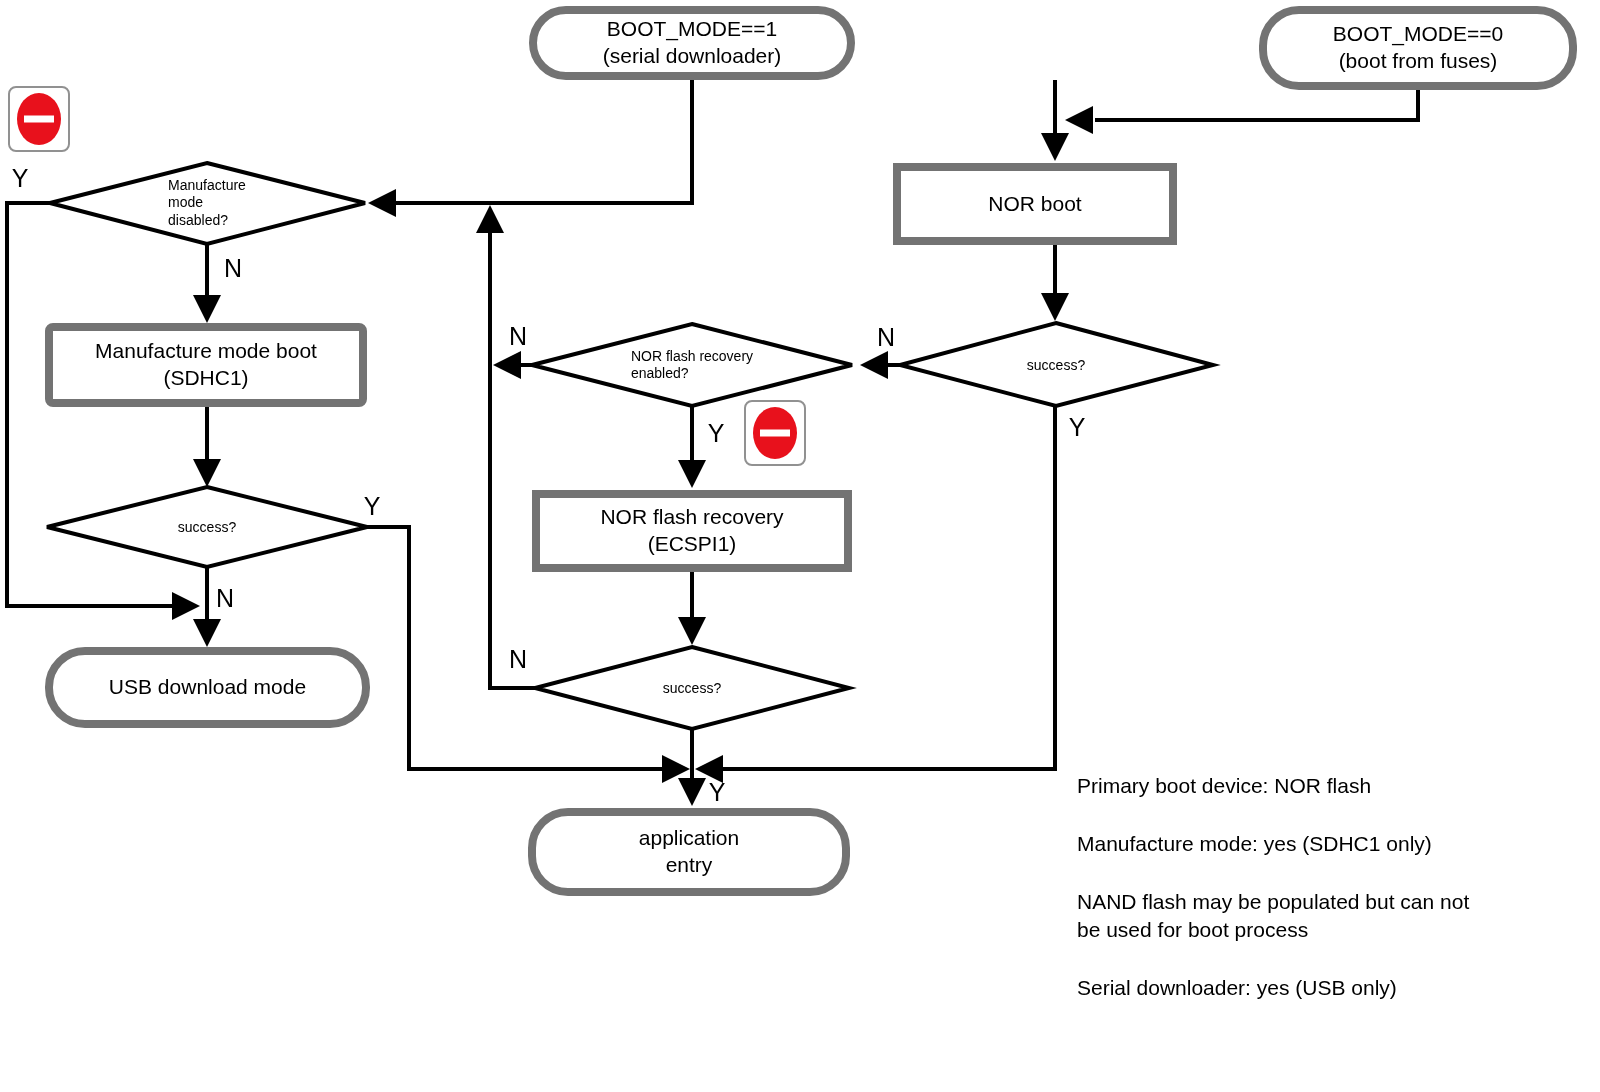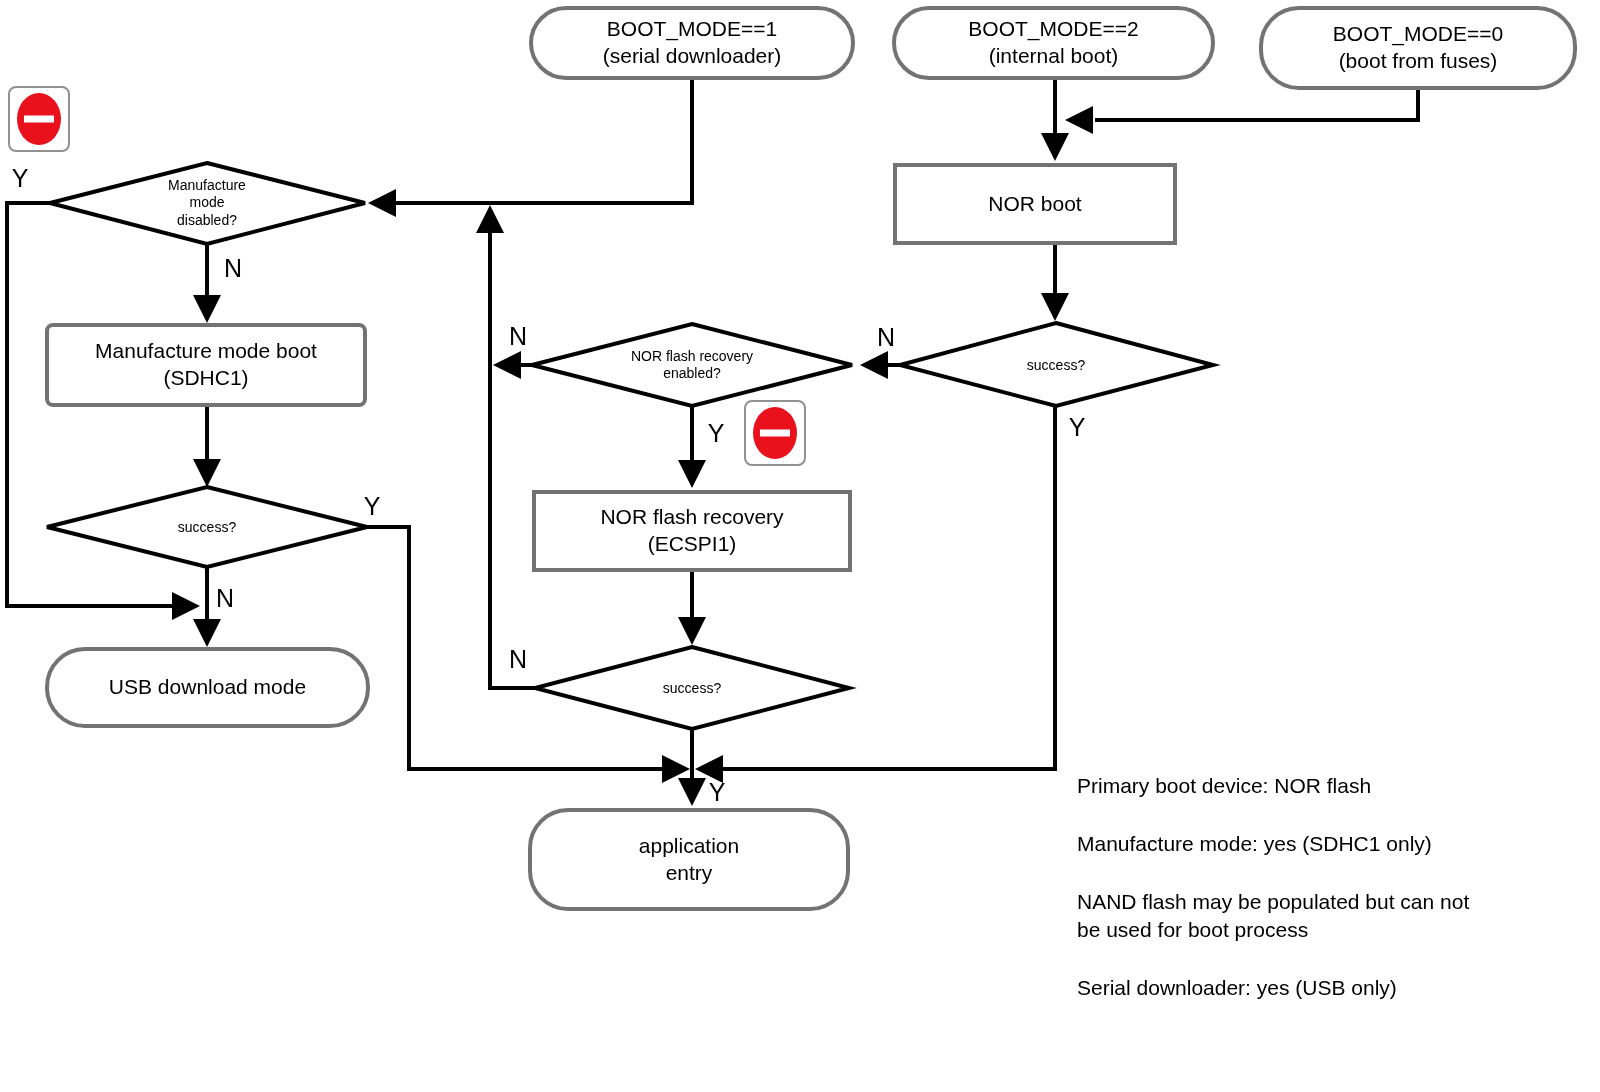--- a/index.html
+++ b/index.html
@@ -16,38 +16,38 @@
     overflow: hidden;
   }
   #connectors {
     position: absolute;
     left: 0; top: 0;
     width: 1600px; height: 1092px;
   }
   .node {
     position: absolute;
     box-sizing: border-box;
-    border: 4px solid #737373;
+    border: 8px solid #737373;
     background: #fff;
     display: flex;
     align-items: center;
     justify-content: center;
     text-align: center;
     font-size: 21px;
     line-height: 1.28;
     color: #000;
     white-space: pre-line;
   }
   .terminal { border-radius: 40px; }
   .diamond-label {
     position: absolute;
     display: flex;
     align-items: center;
     justify-content: center;
-    text-align: center;
+    text-align: left;
     color: #000;
     white-space: pre-line;
   }
   .small-label { font-size: 14px; line-height: 1.25; }
   .big-label { font-size: 14px; }
   .branch-label {
     position: absolute;
     width: 34px; height: 30px;
     display: flex;
     align-items: center;
@@ -155,37 +155,35 @@
       <polygon points="207,487 367,527 207,567 47,527"></polygon>
       <polygon points="692,324 852,365 692,406 532,365"></polygon>
       <polygon points="692,647 849,688 692,729 535,688"></polygon>
       <polygon points="1056,323 1213,365 1056,406 900,365"></polygon>
     </g>
   </svg>
 
   <div class="node terminal" style="left:529px; top:6px; width:326px; height:74px;">BOOT_MODE==1
 (serial downloader)</div>
 
-  <div class="node terminal" style="left:892px; top:6px; width:323px; height:74px;">BOOT_MODE==2
-(internal boot)</div>
 
   <div class="node terminal" style="left:1259px; top:6px; width:318px; height:84px;">BOOT_MODE==0
 (boot from fuses)</div>
 
   <div class="node" style="left:45px; top:323px; width:322px; height:84px;border-radius:8px;">Manufacture mode boot
 (SDHC1)</div>
 
   <div class="node" style="left:893px; top:163px; width:284px; height:82px;">NOR boot</div>
 
   <div class="node" style="left:532px; top:490px; width:320px; height:82px;">NOR flash recovery
 (ECSPI1)</div>
 
   <div class="node terminal" style="left:45px; top:647px; width:325px; height:81px;">USB download mode</div>
 
-  <div class="node terminal" style="left:528px; top:808px; width:322px; height:103px;">application
+  <div class="node terminal" style="left:528px; top:808px; width:322px; height:88px;">application
 entry</div>
 
   <div class="diamond-label small-label" style="left:107px; top:170px; width:200px; height:66px;">Manufacture
 mode
 disabled?</div>
 
   <div class="diamond-label big-label" style="left:107px; top:512px; width:200px; height:30px;">success?</div>
 
   <div class="diamond-label small-label" style="left:572px; top:338px; width:240px; height:54px;">NOR flash recovery
 enabled?</div>

